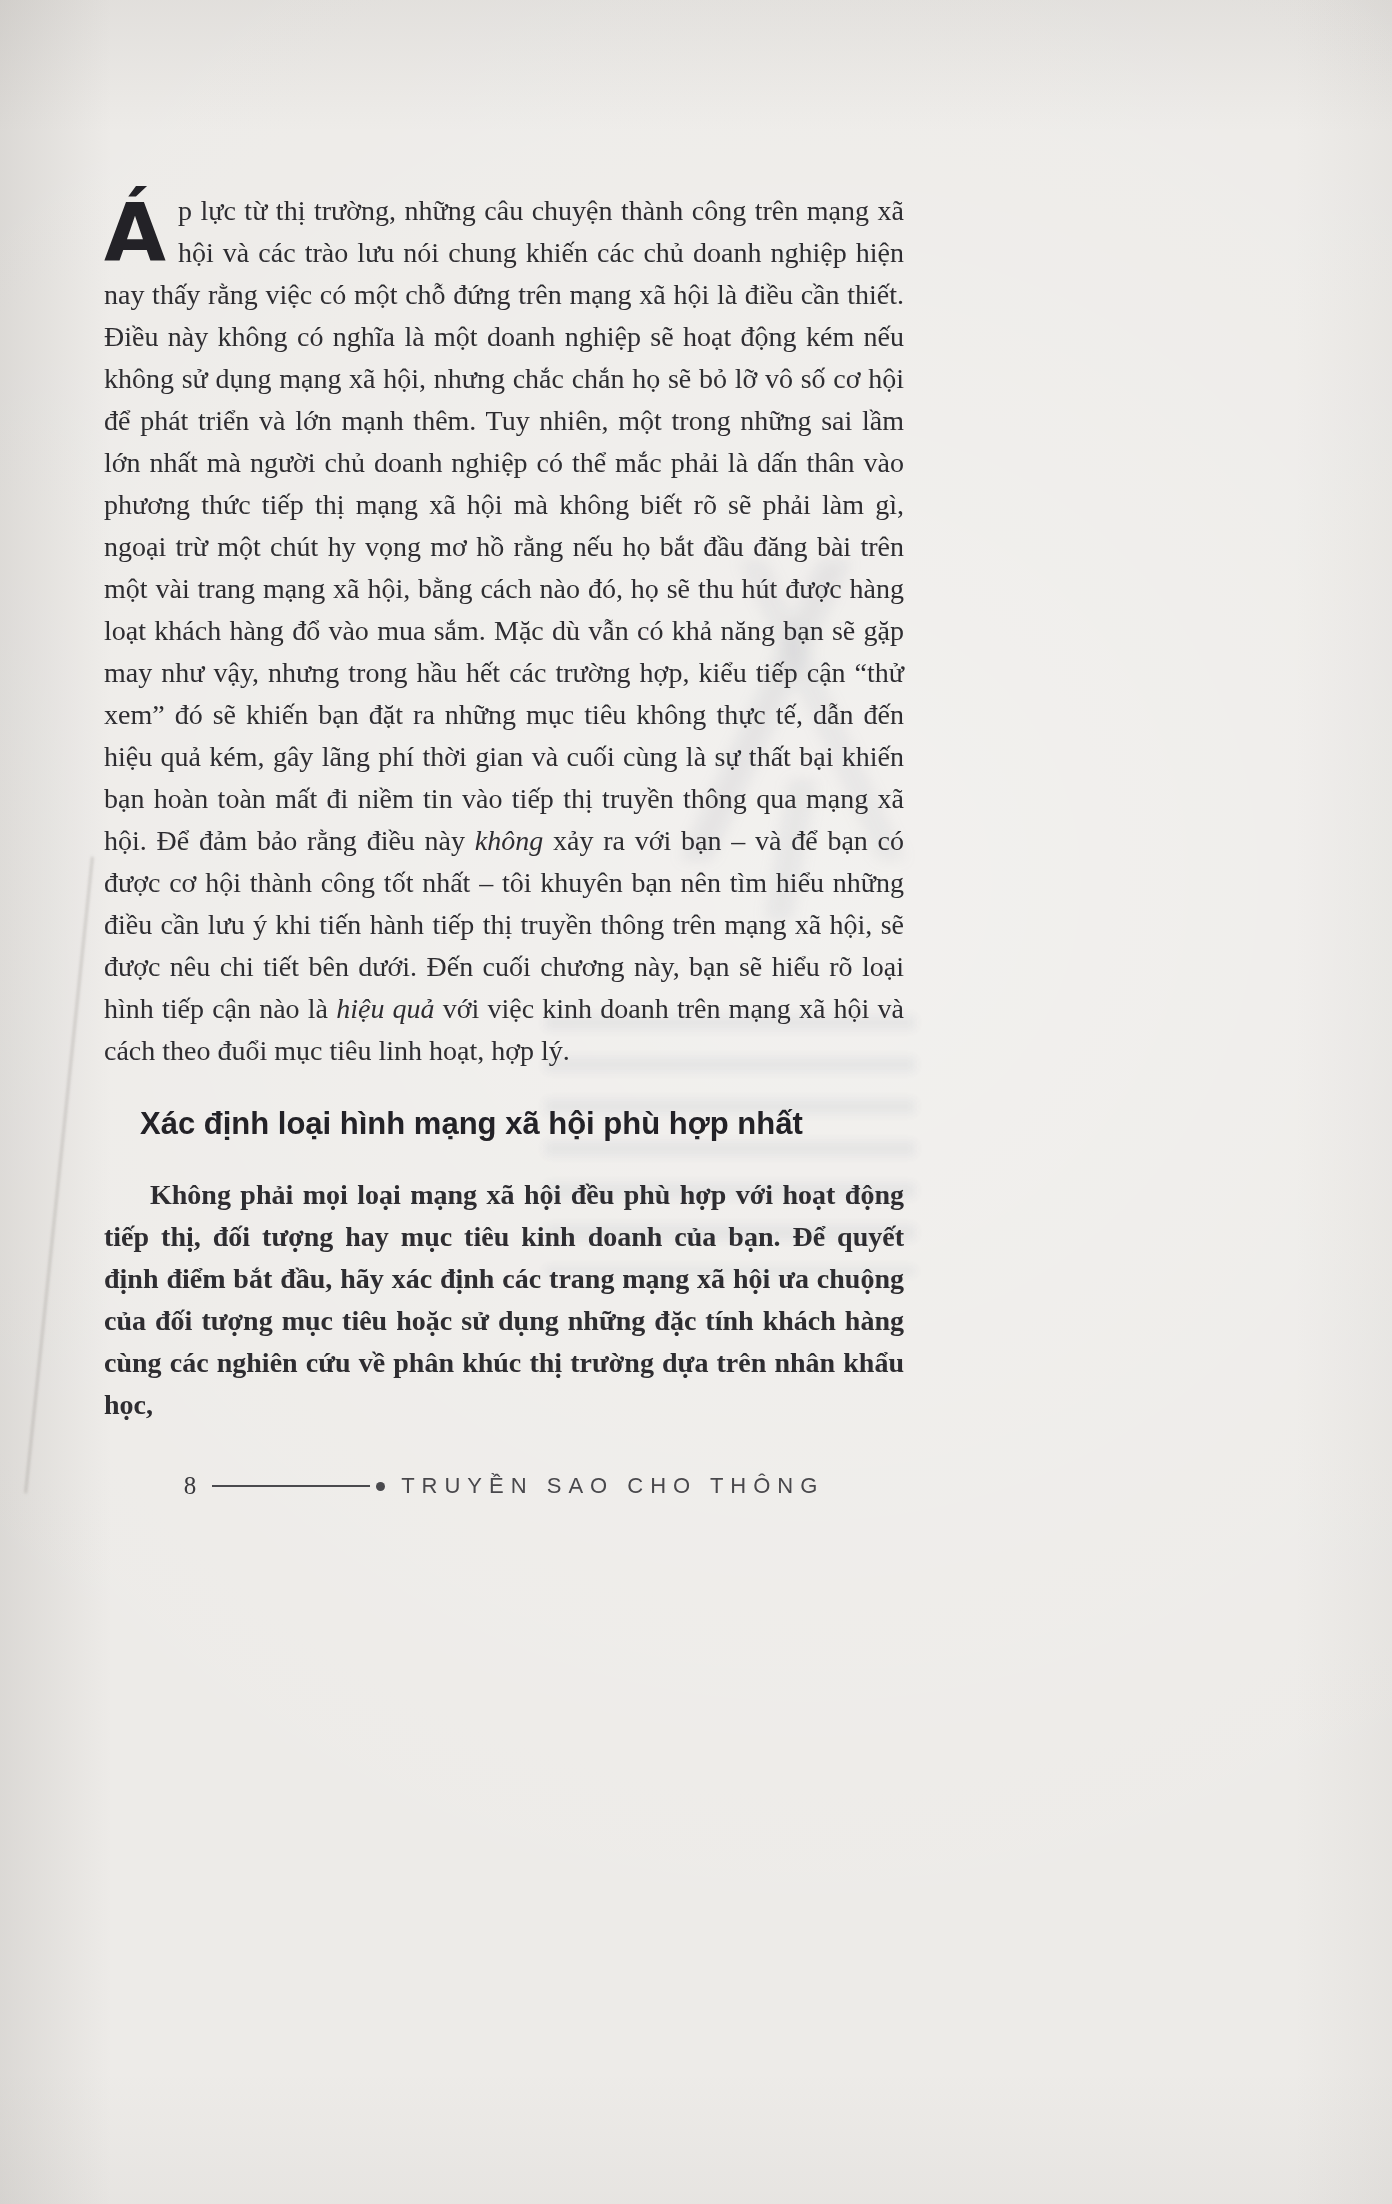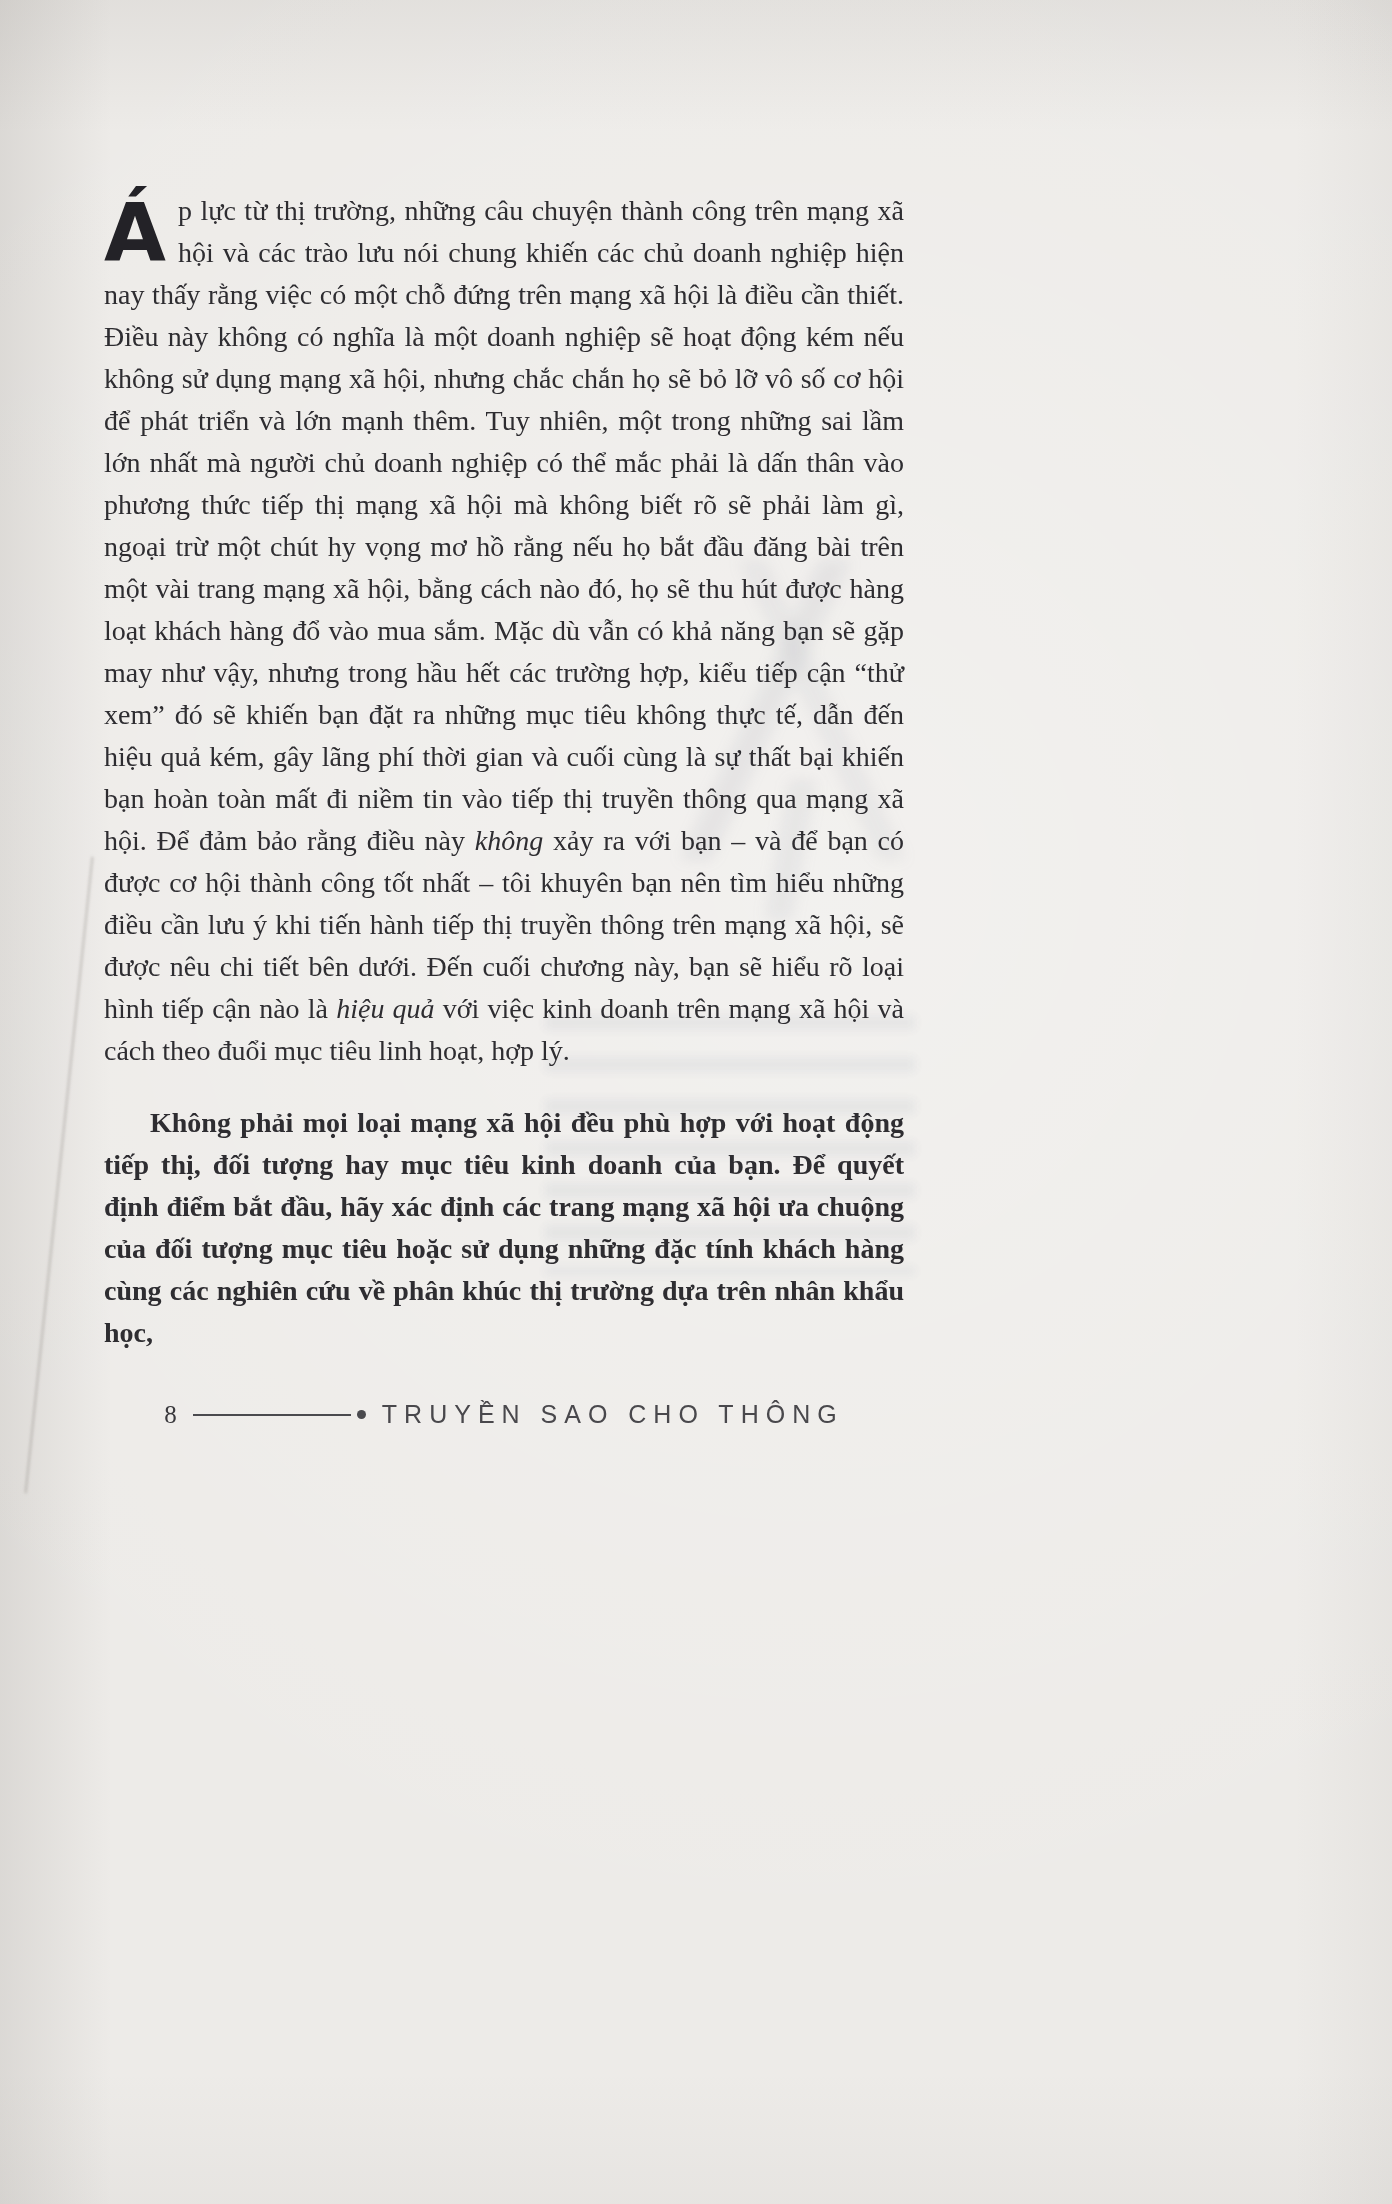--- a/index.html
+++ b/index.html
@@ -97,40 +97,41 @@
     display: flex;
     align-items: center;
     justify-content: center;
     gap: 16px;
   }
   .pagenum { font-size: 25px; color: #3a393d; }
   .rule { width: 158px; height: 2px; background: #4a4a4e; }
   .dot { width: 9px; height: 9px; border-radius: 50%; background: #4a4a4e; margin-left: -10px; }
   .booktitle {
     font-family: "Liberation Sans", "DejaVu Sans", sans-serif;
-    font-size: 25px;
+    font-size: 22px;
     letter-spacing: 7px;
     color: #49484c;
   }
 </style>
 </head>
 <body>
 
 <div class="page">
   <div class="texture"></div>
   <div class="crease"></div>
   <div class="ghost ghost-a"></div>
   <div class="ghost ghost-b"></div>
   <div class="bleed-lines"></div>
 
   <div class="content">
     <p class="para p1">
       <span class="dropcap">Á</span><span>p lực từ thị trường, những câu chuyện thành công trên mạng xã hội và các trào lưu nói chung khiến các chủ doanh nghiệp hiện nay thấy rằng việc có một chỗ đứng trên mạng xã hội là điều cần thiết. Điều này không có nghĩa là một doanh nghiệp sẽ hoạt động kém nếu không sử dụng mạng xã hội, nhưng chắc chắn họ sẽ bỏ lỡ vô số cơ hội để phát triển và lớn mạnh thêm. Tuy nhiên, một trong những sai lầm lớn nhất mà người chủ doanh nghiệp có thể mắc phải là dấn thân vào phương thức tiếp thị mạng xã hội mà không biết rõ sẽ phải làm gì, ngoại trừ một chút hy vọng mơ hồ rằng nếu họ bắt đầu đăng bài trên một vài trang mạng xã hội, bằng cách nào đó, họ sẽ thu hút được hàng loạt khách hàng đổ vào mua sắm. Mặc dù vẫn có khả năng bạn sẽ gặp may như vậy, nhưng trong hầu hết các trường hợp, kiểu tiếp cận “thử xem” đó sẽ khiến bạn đặt ra những mục tiêu không thực tế, dẫn đến hiệu quả kém, gây lãng phí thời gian và cuối cùng là sự thất bại khiến bạn hoàn toàn mất đi niềm tin vào tiếp thị truyền thông qua mạng xã hội. Để đảm bảo rằng điều này </span><span class="it">không</span><span> xảy ra với bạn – và để bạn có được cơ hội thành công tốt nhất – tôi khuyên bạn nên tìm hiểu những điều cần lưu ý khi tiến hành tiếp thị truyền thông trên mạng xã hội, sẽ được nêu chi tiết bên dưới. Đến cuối chương này, bạn sẽ hiểu rõ loại hình tiếp cận nào là </span><span class="it">hiệu quả</span><span> với việc kinh doanh trên mạng xã hội và cách theo đuổi mục tiêu linh hoạt, hợp lý.</span>
     </p>
 
+    <h2 class="heading">Xác định loại hình mạng xã hội phù hợp nhất</h2>
 
     <p class="para p2">Không phải mọi loại mạng xã hội đều phù hợp với hoạt động tiếp thị, đối tượng hay mục tiêu kinh doanh của bạn. Để quyết định điểm bắt đầu, hãy xác định các trang mạng xã hội ưa chuộng của đối tượng mục tiêu hoặc sử dụng những đặc tính khách hàng cùng các nghiên cứu về phân khúc thị trường dựa trên nhân khẩu học,</p>
 
     <div class="footer">
       <span class="pagenum">8</span>
       <span class="rule"></span>
       <span class="dot"></span>
       <span class="booktitle">TRUYỀN SAO CHO THÔNG</span>
     </div>
   </div>

